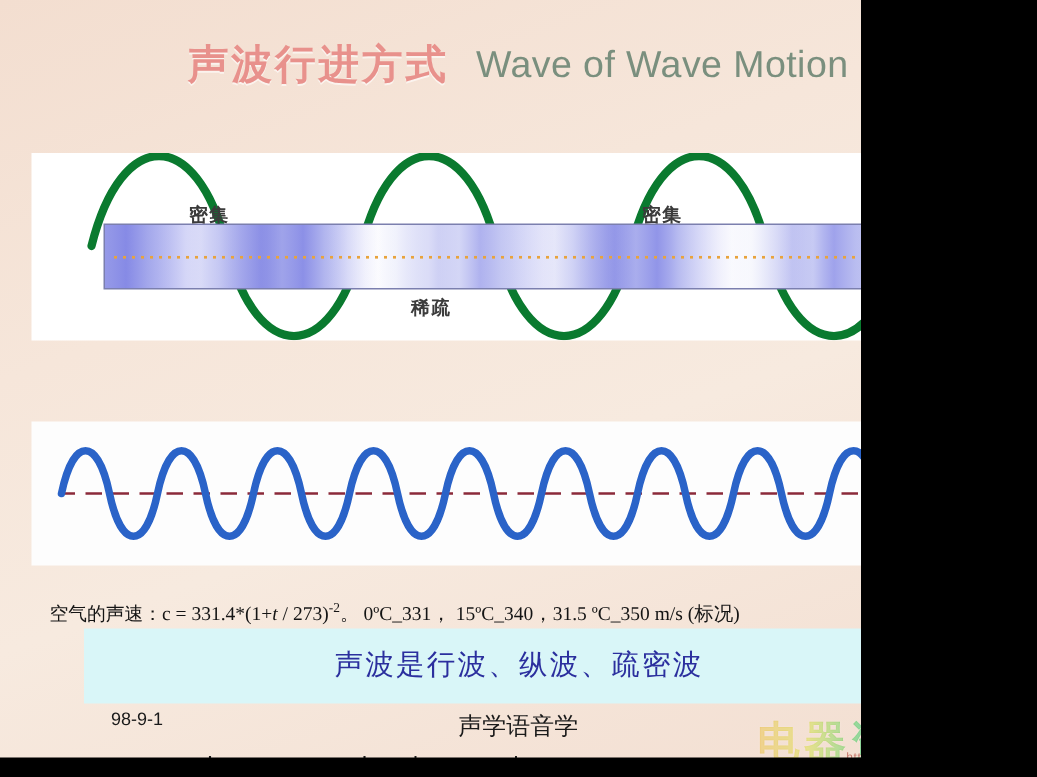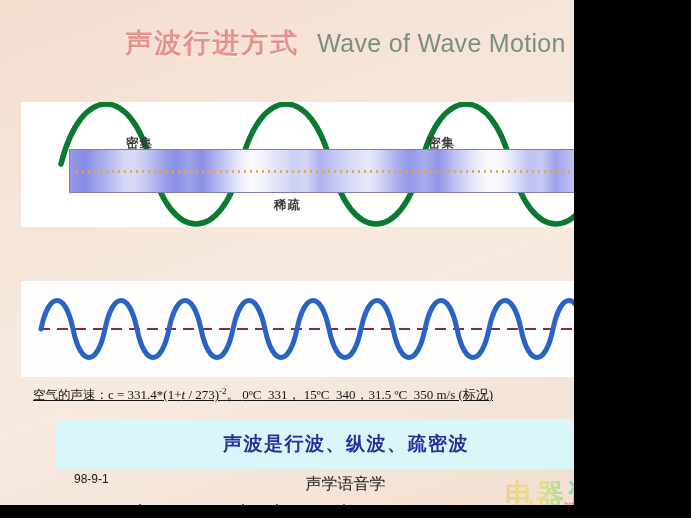--- a/index.html
+++ b/index.html
@@ -90,36 +90,35 @@
   #annot-layer{position:absolute;left:0;top:250px;width:691px;height:135px;}
   .ann-cn{
     position:absolute;font-size:12.5px;color:#8a5a3c;font-weight:600;
     letter-spacing:1px;white-space:nowrap;
   }
   #lbl-crest{left:152px;top:256px;}
   #lbl-trough{left:205px;top:256px;}
   #lbl-wavelen{left:285px;top:256px;}
   
   #speed-line{
-    position:absolute;left:33px;top:386px;width:630px;height:20px;
+    position:absolute;left:33px;top:400px;width:630px;height:20px;
     font-size:13px;color:#141414;white-space:nowrap;
     font-family:"Liberation Serif","DejaVu Serif",serif;
-    text-decoration:underline;
   }
   #speed-line .cn{font-family:"Liberation Sans","DejaVu Sans",sans-serif;font-size:12.5px;}
   #speed-line sup{font-size:9px;}
   #speed-line i{font-style:italic;}
   
   #concl-box{
     position:absolute;left:56px;top:419px;width:580px;height:50px;
     background:#d9f6f8;
     display:flex;flex-direction:column;align-items:center;justify-content:center;
   }
   .concl-line{
-    font-size:19px;color:#2b2f9e;font-weight:700;letter-spacing:1.5px;
+    font-size:19px;color:#2b2f9e;font-weight:400;letter-spacing:1.5px;
     line-height:1.22;white-space:nowrap;
   }
   
   #footer{
     position:absolute;left:0;top:470px;width:691px;height:26px;
   }
   #foot-date{position:absolute;left:74px;top:2px;font-size:12px;color:#1a1a1a;
     font-family:Liberation Sans, sans-serif;}
   #foot-center{position:absolute;left:0;top:4px;width:691px;text-align:center;
     font-size:16px;color:#1a1a1a;}

